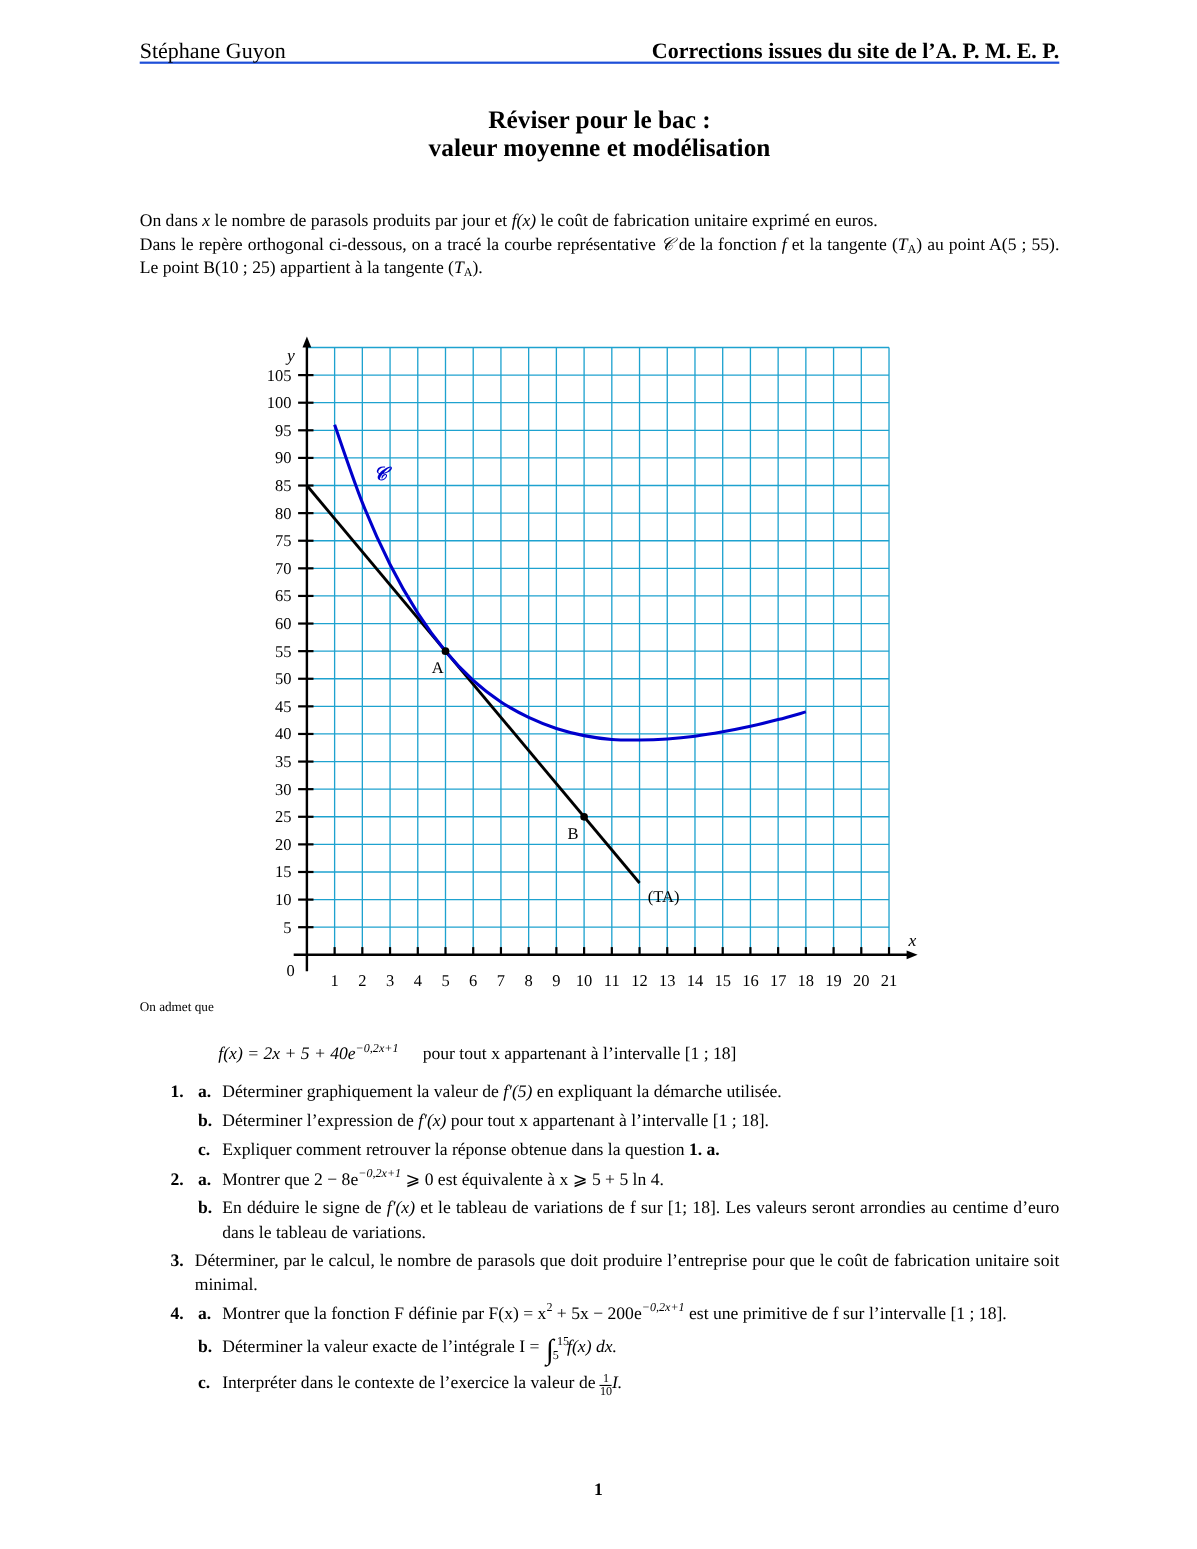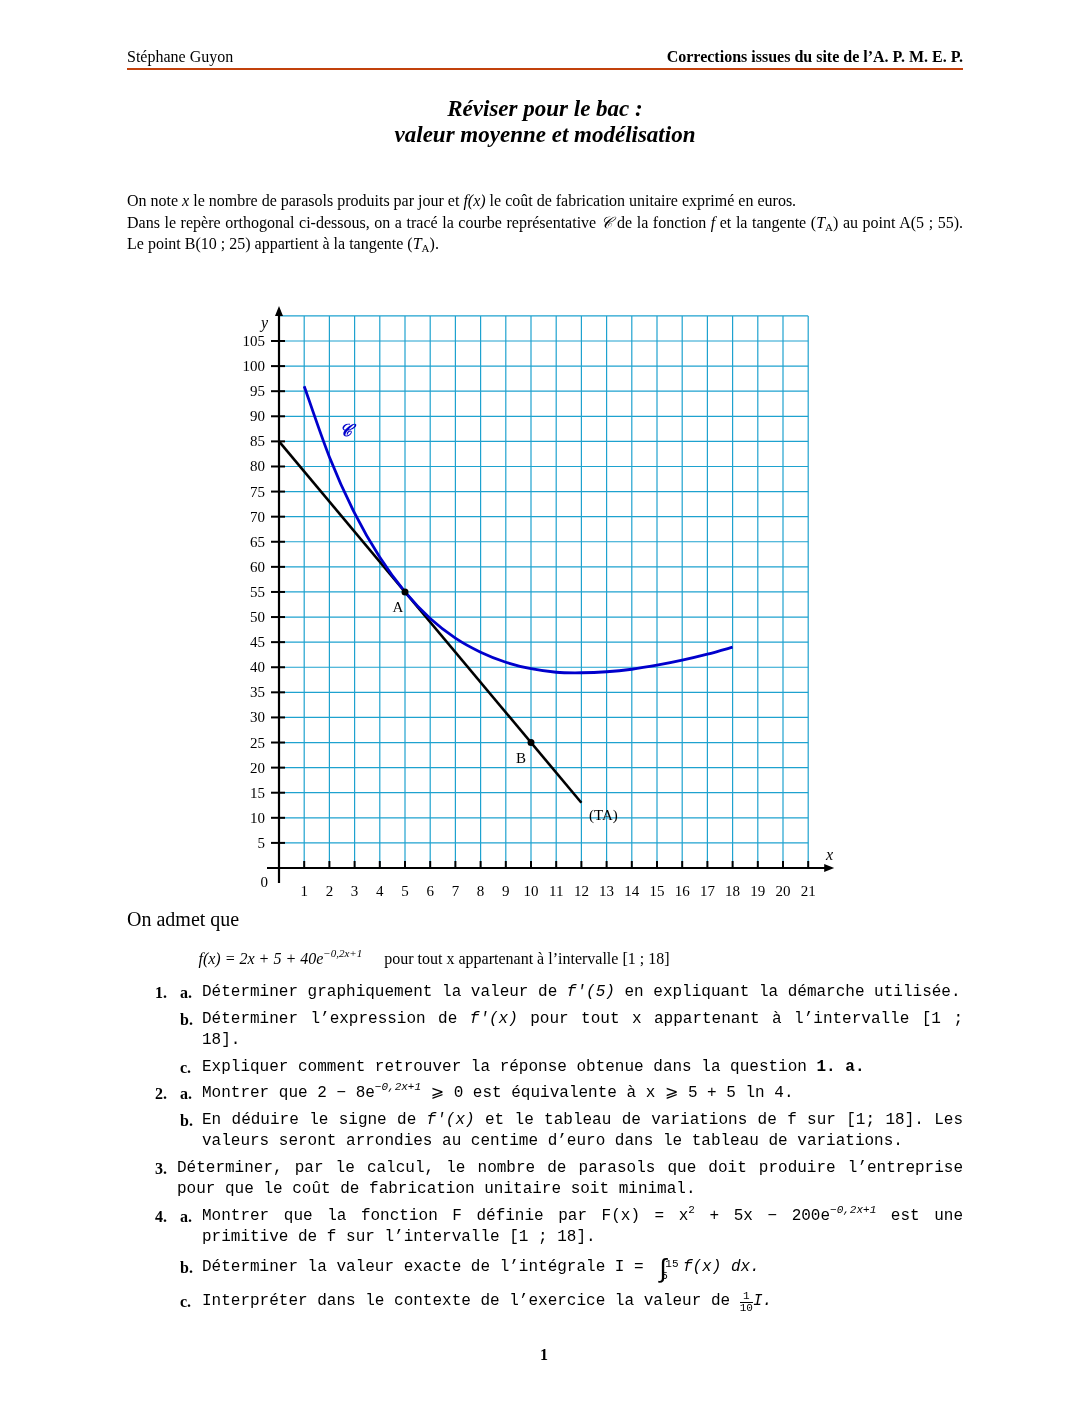--- a/index.html
+++ b/index.html
@@ -1,38 +1,38 @@
 <!DOCTYPE html>
 <html><head>
 <meta charset="utf-8">
 <style>
   html, body { margin: 0; padding: 0; background: #fff; }
   body { width: 1088px; height: 1408px; position: relative; overflow: hidden;
          font-family: "Liberation Serif", "DejaVu Serif", serif; color: #000; }
-  .header { position: absolute; left: 127px; top: 46px; width: 836px; height: 22px;
-            border-bottom: 2px solid #c2410c; font-size: 16px; }
+  .header { position: absolute; left: 127px; top: 34px; width: 836px; height: 22px;
+            border-bottom: 2px solid #1d4ed8; font-size: 20px; }
   .header .left { position: absolute; left: 0; top: 2px; }
   .header .right { position: absolute; right: 0; top: 2px; font-weight: bold; }
   .title { position: absolute; left: 127px; top: 96px; width: 836px; text-align: center;
-           font-weight: bold; font-size: 23px; line-height: 26px; font-style: italic; }
+           font-weight: bold; font-size: 23px; line-height: 26px; }
   .intro { position: absolute; left: 127px; top: 190px; width: 836px; font-size: 16px; line-height: 21.5px; }
   .intro p { margin: 0; text-align: justify; }
   .it { font-style: italic; }
   sub { font-size: 11px; vertical-align: -3px; line-height: 0; }
   sup { font-size: 11px; vertical-align: 7px; line-height: 0; }
   .chart { position: absolute; left: 0; top: 0; width: 1088px; height: 1408px; pointer-events: none; }
   .chart svg { position: absolute; left: 0; top: 0; }
-  .admet { position: absolute; left: 127px; top: 908px; font-size: 20px; }
+  .admet { position: absolute; left: 127px; top: 908px; font-size: 12px; }
   .formula { position: absolute; left: 0; width: 868px; top: 950px; text-align: center; font-size: 16px; }
   .formula .gap { display: inline-block; width: 22px; }
   .questions { position: absolute; left: 127px; top: 982px; width: 836px; font-size: 16px; line-height: 21.5px; }
   .q { position: relative; padding-left: 75px; margin-bottom: 5px; }
   .q .num { position: absolute; left: 28px; font-weight: bold; }
   .q .let { position: absolute; left: 53px; font-weight: bold; }
-  .q .txt { display: block; text-align: justify; font-family: Liberation Mono, monospace; }
+  .q .txt { display: block; text-align: justify; }
   .frac { display: inline-block; vertical-align: -6px; text-align: center; font-size: 11px; line-height: 11px; }
   .frac span { display: block; }
   .frac .den { border-top: 1px solid #000; }
   .integral { display: inline-block; position: relative; font-size: 26px; vertical-align: -6px; margin: 0 12px 0 2px; }
   .integral .up { position: absolute; font-size: 11px; left: 10px; top: -6px; }
   .integral .lo { position: absolute; font-size: 11px; left: 6px; bottom: -6px; }
   .pagenum { position: absolute; left: 0; width: 1088px; top: 1346px; text-align: center; font-weight: bold; font-size: 16px; }
 </style>
 </head>
 <body>
@@ -41,21 +41,21 @@
   <span class="left">Stéphane Guyon</span>
   <span class="right">Corrections issues du site de l’A. P. M. E. P.</span>
 </div>
 
 <div class="title">
   <div>Réviser pour le bac :</div>
   <div>valeur moyenne et modélisation</div>
 </div>
 
 <div class="intro">
-  <p><span>On note </span><span class="it">x</span><span> le nombre de parasols produits par jour et </span><span class="it">f(x)</span><span> le coût de fabrication unitaire exprimé en euros.</span></p>
+  <p><span>On dans </span><span class="it">x</span><span> le nombre de parasols produits par jour et </span><span class="it">f(x)</span><span> le coût de fabrication unitaire exprimé en euros.</span></p>
   <p><span>Dans le repère orthogonal ci-dessous, on a tracé la courbe représentative </span><span class="it">𝒞</span><span> de la fonction </span><span class="it">f</span><span> et la tangente (</span><span class="it">T</span><sub>A</sub><span>) au point A(5 ; 55). Le point B(10 ; 25) appartient à la tangente (</span><span class="it">T</span><sub>A</sub><span>).</span></p>
 </div>
 
 <div class="chart">
   <svg id="chart-svg" width="1088" height="1408">
       <line x1="304.2" y1="315.90999999999997" x2="304.2" y2="868" stroke="#1ea2cf" stroke-width="1.2"></line>
       <line x1="329.4" y1="315.90999999999997" x2="329.4" y2="868" stroke="#1ea2cf" stroke-width="1.2"></line>
       <line x1="354.6" y1="315.90999999999997" x2="354.6" y2="868" stroke="#1ea2cf" stroke-width="1.2"></line>
       <line x1="379.8" y1="315.90999999999997" x2="379.8" y2="868" stroke="#1ea2cf" stroke-width="1.2"></line>
       <line x1="405" y1="315.90999999999997" x2="405" y2="868" stroke="#1ea2cf" stroke-width="1.2"></line>

